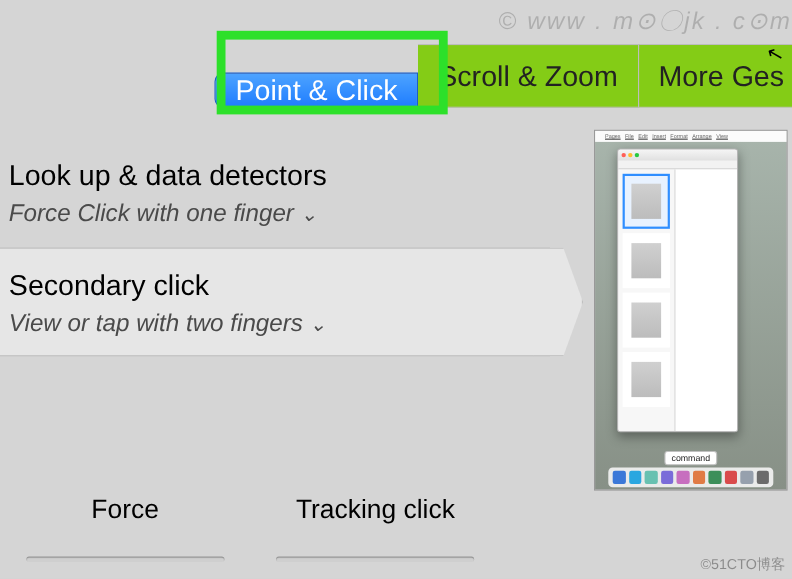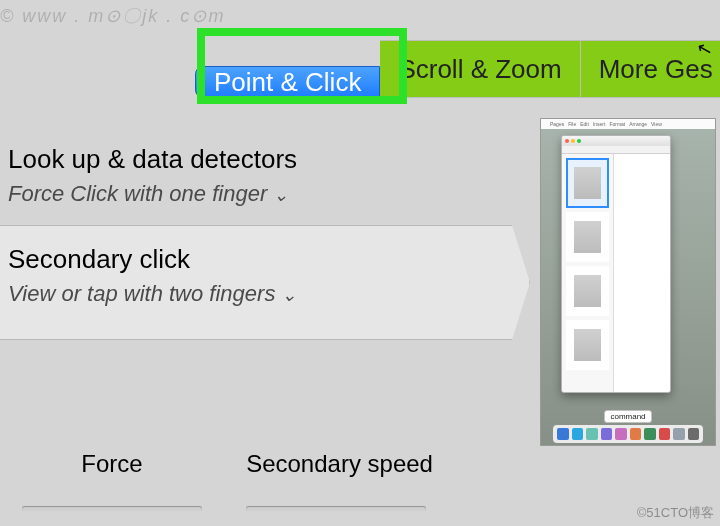--- a/index.html
+++ b/index.html
@@ -8,23 +8,23 @@
     font-family: -apple-system, "Helvetica Neue", Helvetica, Arial, sans-serif;
     background: #d5d5d5;
     position: relative;
     color: #111;
   }
 
   
   .top-watermark {
     position: absolute;
     top: 4px; left: 0; right: 0;
-    text-align: left;
+    text-align: right;
     color: rgba(0,0,0,0.18);
-    font-size: 18px;
+    font-size: 22px;
     letter-spacing: 2px;
     font-style: italic;
   }
 
   
   .tabs {
     position: absolute;
     top: 40px;
     left: 195px;
     right: 0;
@@ -93,21 +93,21 @@
     font-size: 18px;
     color: #4a4a4a;
     transform: translateY(1px);
   }
 
   .option.selected {
     background: #e6e6e6;
     border-top: 1px solid #b8b8b8;
     border-bottom: 1px solid #b8b8b8;
     padding-top: 18px;
-    padding-bottom: 32px;
+    padding-bottom: 16px;
   }
   .option.selected::after {
     content: "";
     position: absolute;
     right: -30px;
     top: -1px;
     bottom: -1px;
     width: 44px;
     background: #e6e6e6;
     border-top: 1px solid #b8b8b8;
@@ -140,20 +140,21 @@
 
   
   .preview {
     position: absolute;
     top: 118px;
     left: 540px;
     width: 176px;
     height: 328px;
     background: linear-gradient(#a8b5ac, #879086);
     border: 1px solid #999;
+    text-decoration: underline;
   }
   .preview .menubar {
     height: 10px;
     background: #fbfbfb;
     display: flex;
     align-items: center;
     gap: 4px;
     padding-left: 3px;
     font-size: 5px;
     color: #444;
@@ -264,21 +265,21 @@
   </div>
 
 </div>
 
 <div class="sliders">
   <div class="slider-block">
     <div>Force</div>
     <div class="slider-track"></div>
   </div>
   <div class="slider-block">
-    <div>Secondary speed</div>
+    <div>Tracking click</div>
     <div class="slider-track"></div>
   </div>
 </div>
 
 <div class="preview">
   <div class="menubar">
     <span class="apple"></span>
     <span>Pages</span>
     <span>File</span>
     <span>Edit</span>

